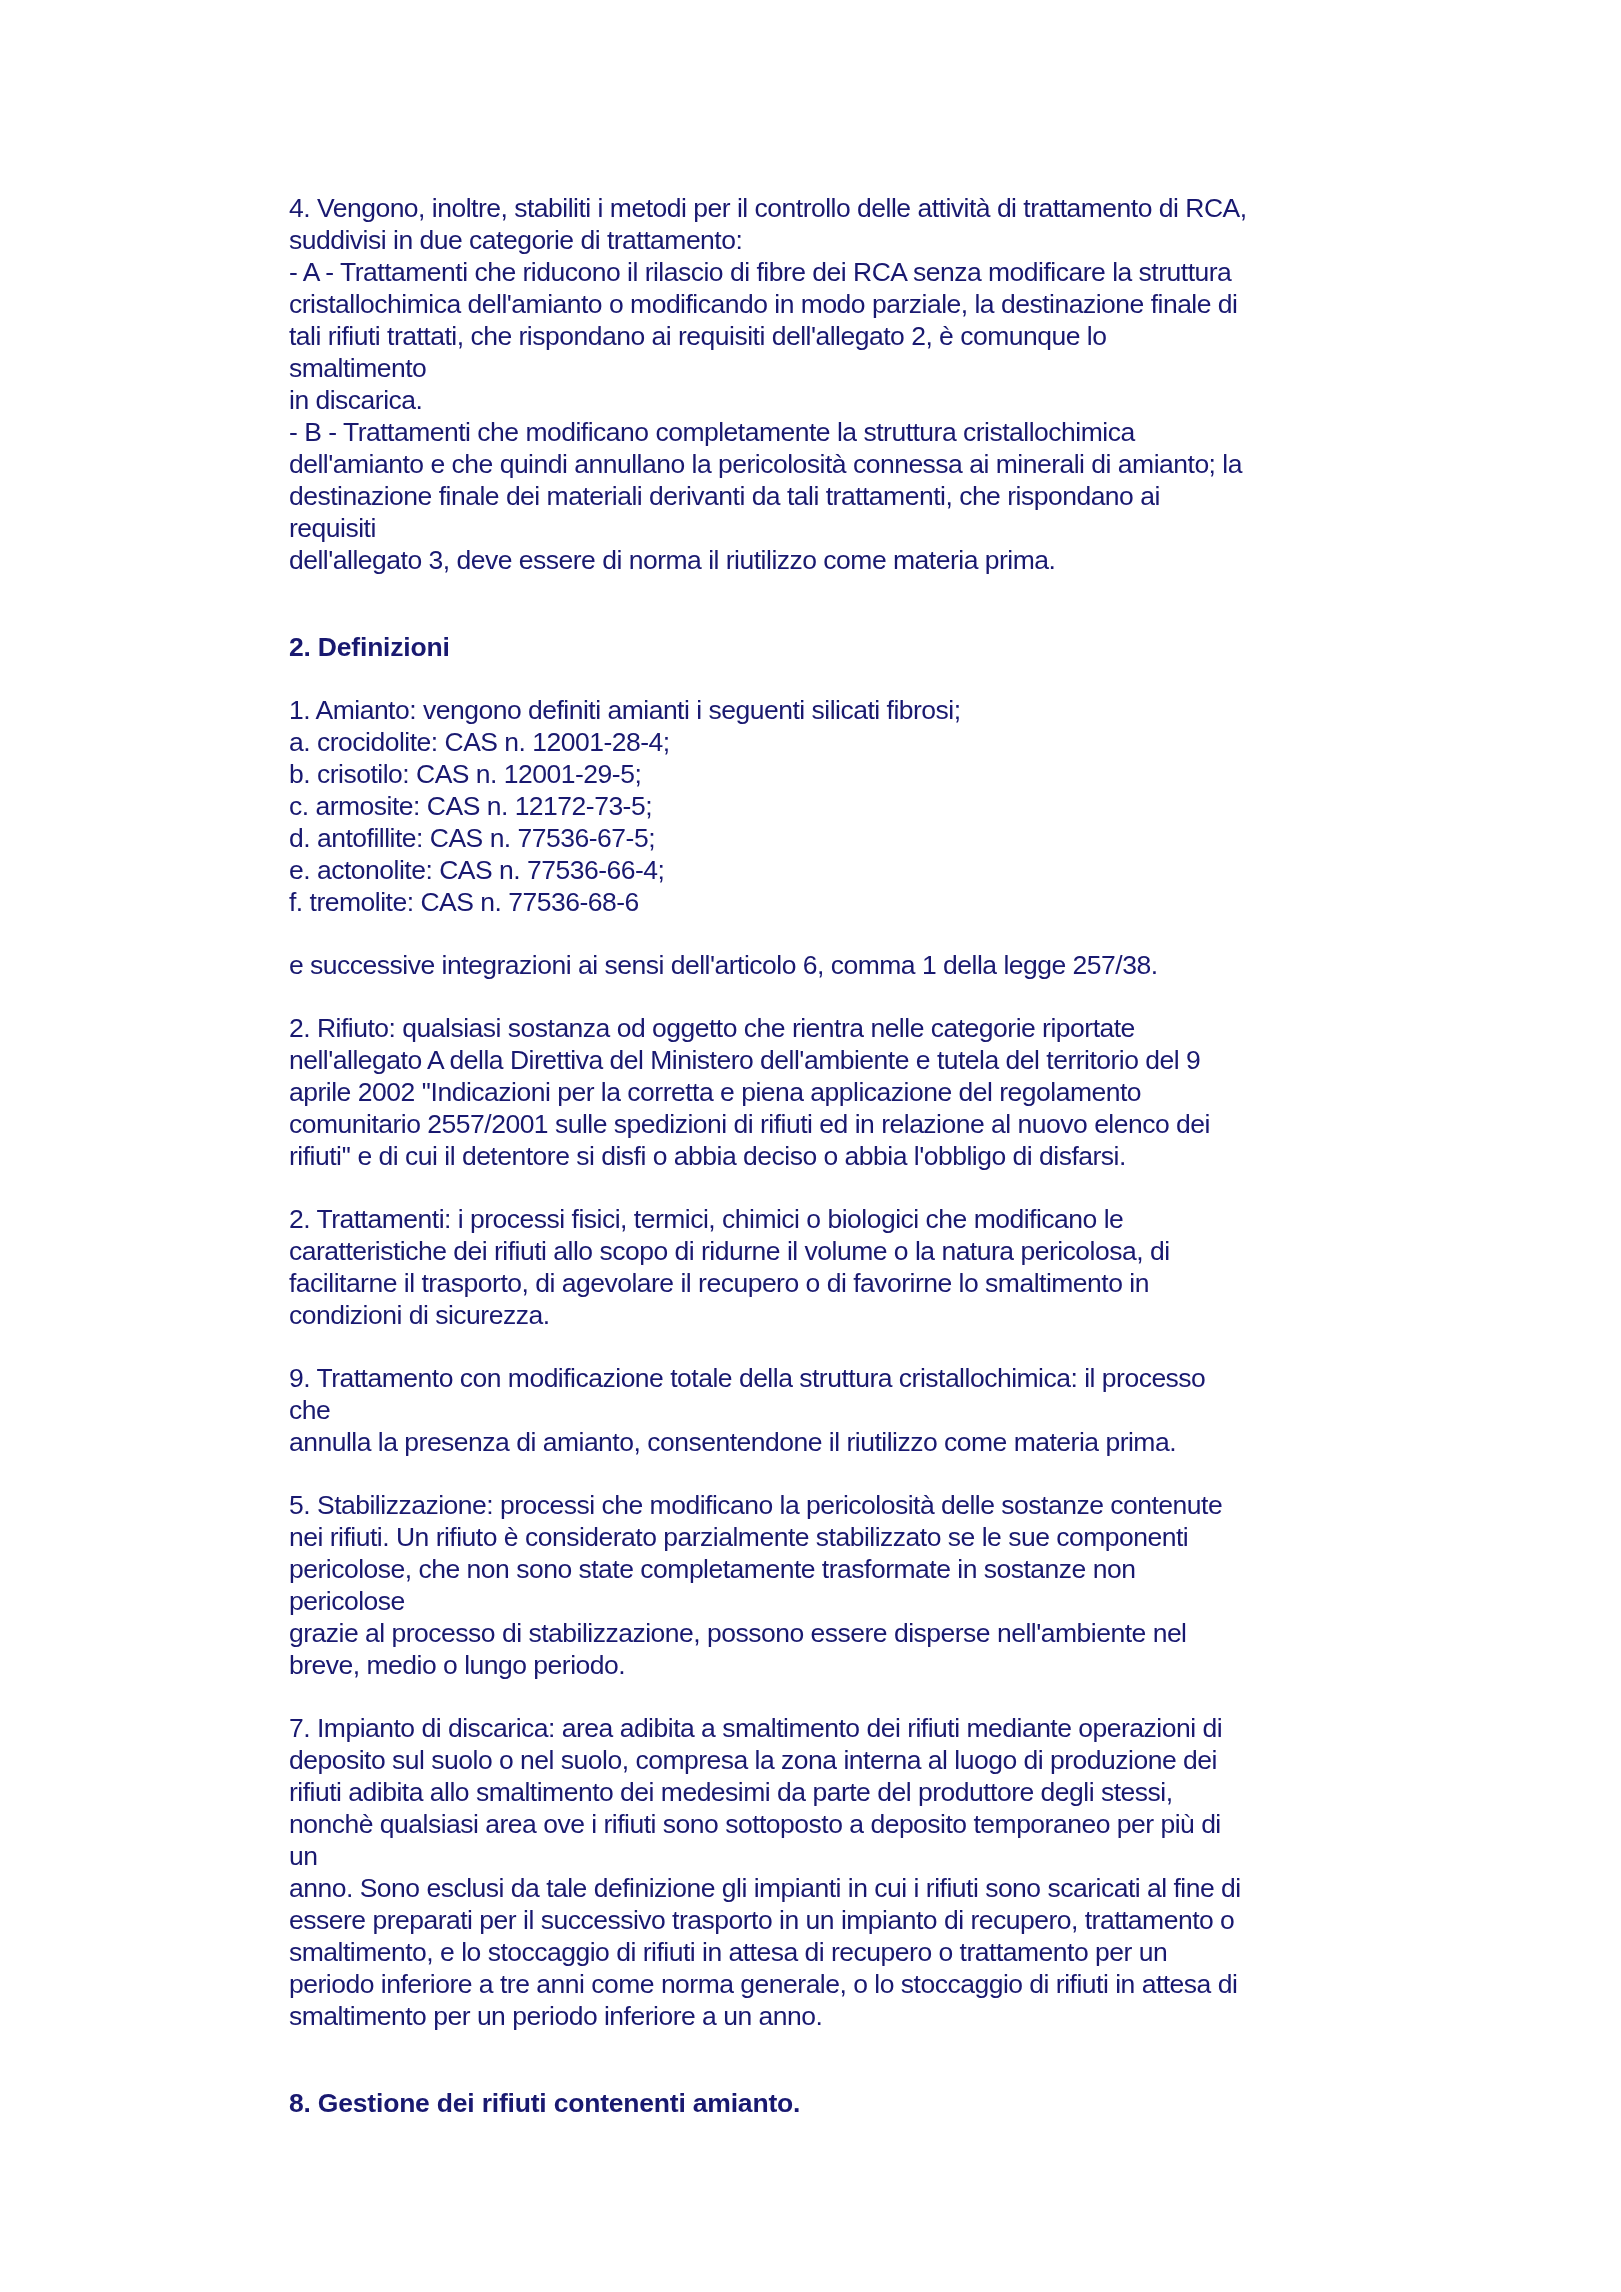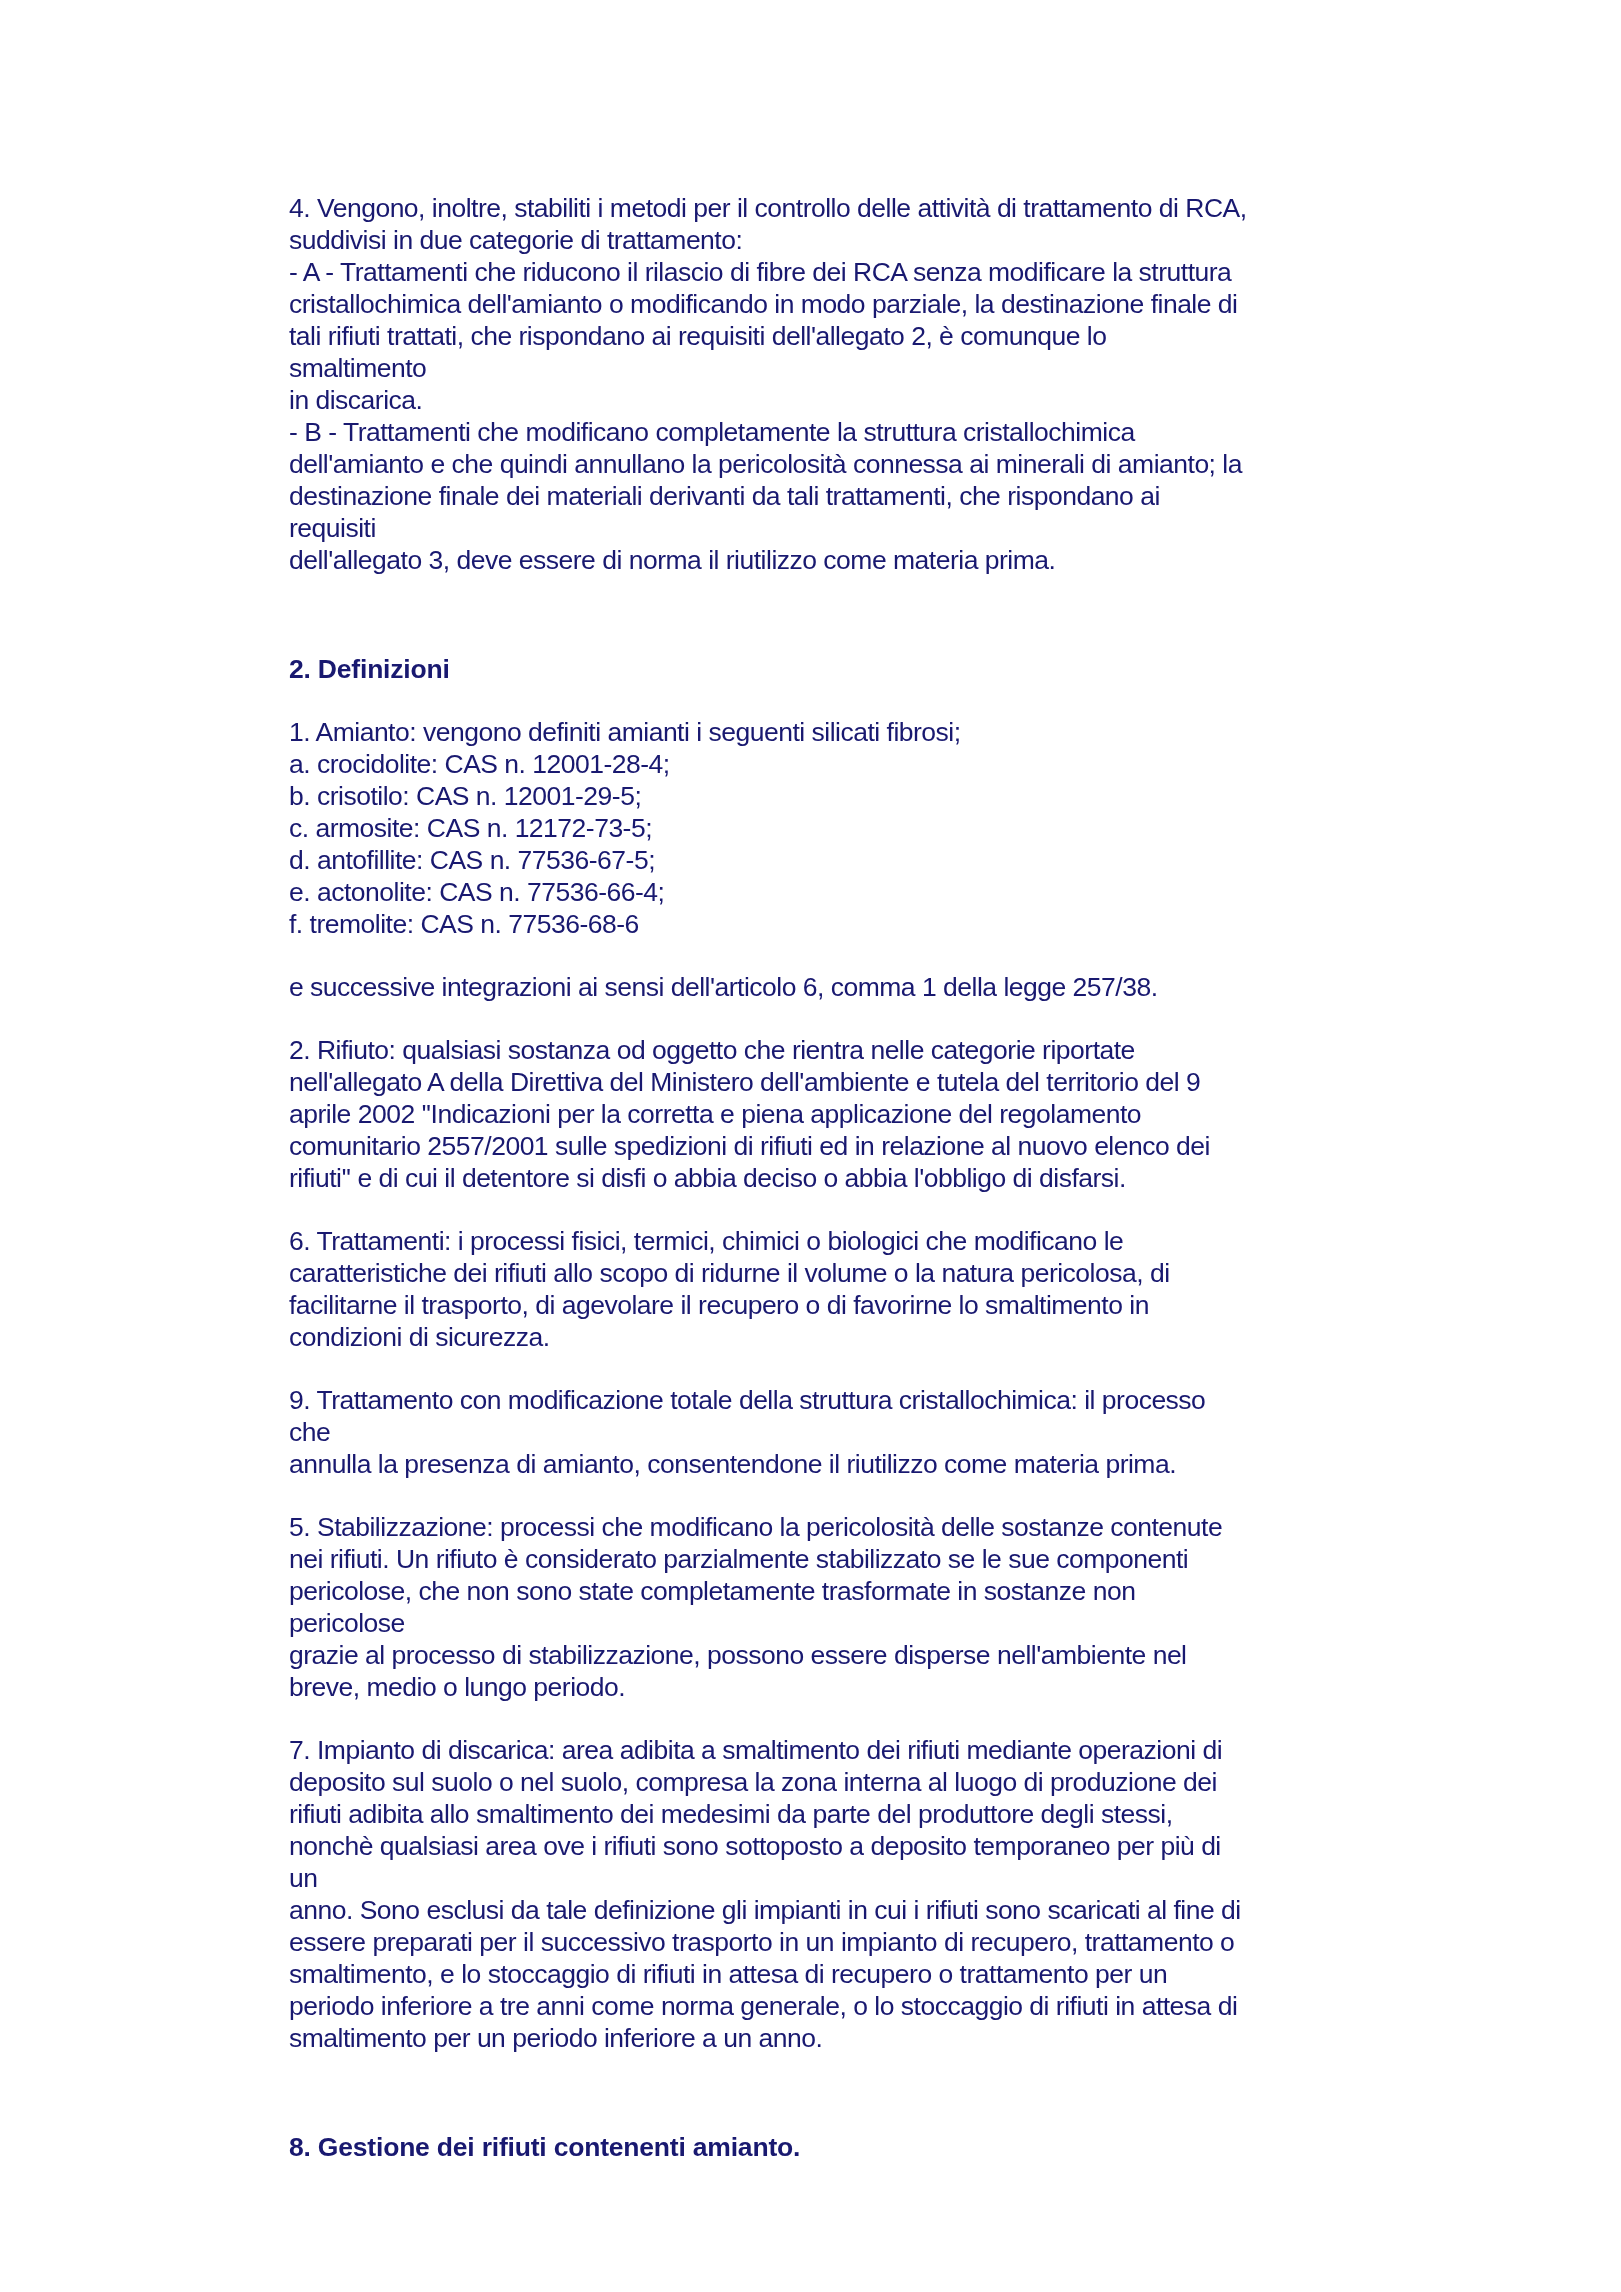--- a/index.html
+++ b/index.html
@@ -23,21 +23,21 @@
   }
   .doc-para {
     margin: 0 0 31px 0;
     font-size: 26.5px;
     line-height: 32px;
     letter-spacing: -0.5px;
     white-space: pre-line;
     color: #191970;
   }
   .doc-heading {
-    margin: 77px 0 31px 0;
+    margin: 55px 0 31px 0;
     font-size: 26.5px;
     line-height: 32px;
     font-weight: bold;
     letter-spacing: -0.2px;
     white-space: pre-line;
     color: #191970;
   }
   .doc-heading:first-child,
   .doc-para:first-child { margin-top: 0; }
 </style>
@@ -67,21 +67,21 @@
 f. tremolite: CAS n. 77536-68-6</p>
 
   <p class="doc-para">e successive integrazioni ai sensi dell'articolo 6, comma 1 della legge 257/38.</p>
 
   <p class="doc-para">2. Rifiuto: qualsiasi sostanza od oggetto che rientra nelle categorie riportate
 nell'allegato A della Direttiva del Ministero dell'ambiente e tutela del territorio del 9
 aprile 2002 ''Indicazioni per la corretta e piena applicazione del regolamento
 comunitario 2557/2001 sulle spedizioni di rifiuti ed in relazione al nuovo elenco dei
 rifiuti'' e di cui il detentore si disfi o abbia deciso o abbia l'obbligo di disfarsi.</p>
 
-  <p class="doc-para">6. Trattamenti: i processi fisici, termici, chimici o biologici che modificano le
+  <p class="doc-para">2. Trattamenti: i processi fisici, termici, chimici o biologici che modificano le
 caratteristiche dei rifiuti allo scopo di ridurne il volume o la natura pericolosa, di
 facilitarne il trasporto, di agevolare il recupero o di favorirne lo smaltimento in
 condizioni di sicurezza.</p>
 
   <p class="doc-para">9. Trattamento con modificazione totale della struttura cristallochimica: il processo che
 annulla la presenza di amianto, consentendone il riutilizzo come materia prima.</p>
 
   <p class="doc-para">5. Stabilizzazione: processi che modificano la pericolosità delle sostanze contenute
 nei rifiuti. Un rifiuto è considerato parzialmente stabilizzato se le sue componenti
 pericolose, che non sono state completamente trasformate in sostanze non pericolose

